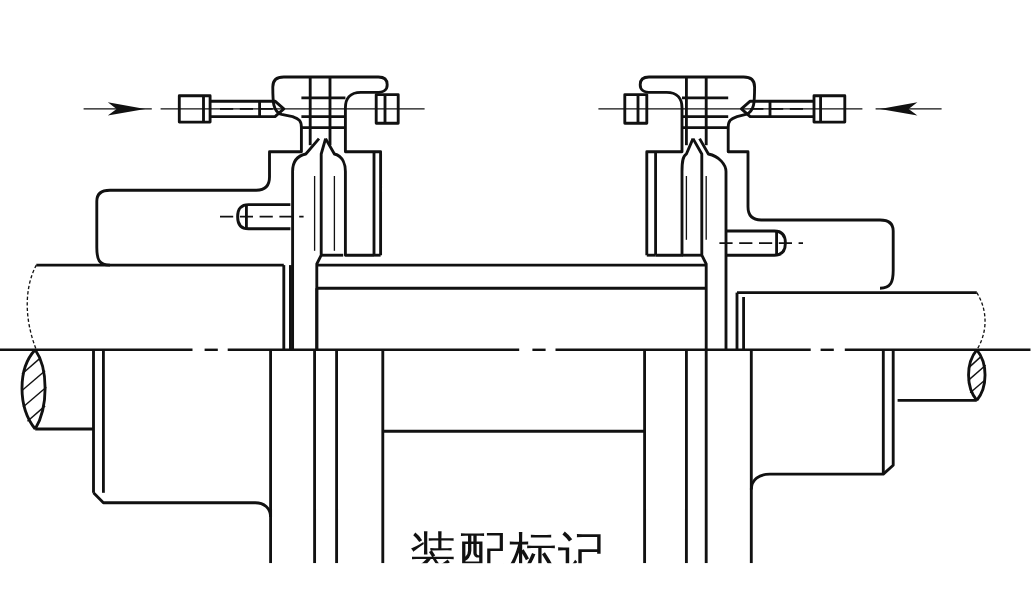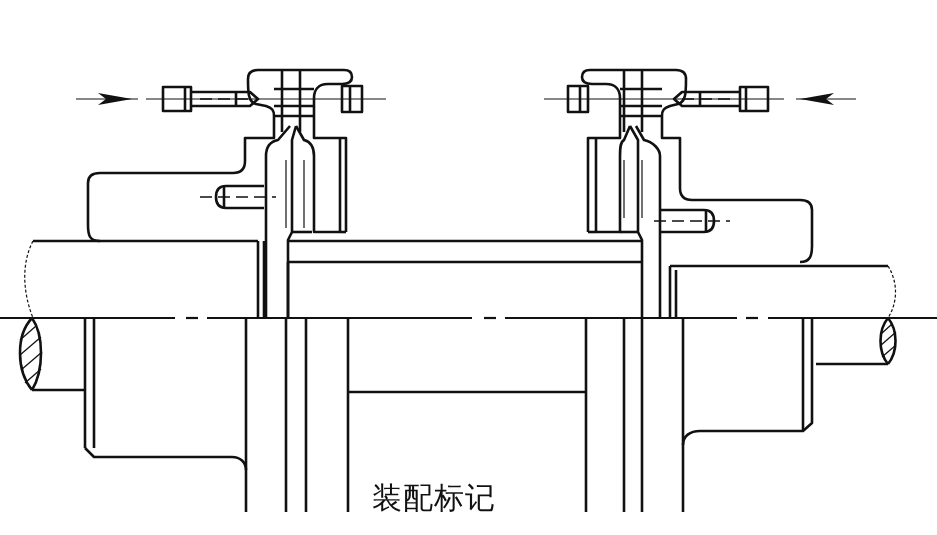--- a/index.html
+++ b/index.html
@@ -5,22 +5,22 @@
     html, body { margin: 0; padding: 0; background: #ffffff; }
     body { width: 937px; height: 535px; overflow: hidden; position: relative; }
     #drawing { position: absolute; left: 0; top: 0; width: 937px; height: 535px; }
     .ln { stroke: #111; stroke-width: 2.6; fill: none; stroke-linejoin: round; stroke-linecap: butt; }
     .th { stroke: #111; stroke-width: 1.2; fill: none; }
     .dash { stroke: #111; stroke-width: 1.6; fill: none; stroke-dasharray: 12 6; }
     .center { stroke: #111; stroke-width: 2.2; fill: none; }
     .hatch { stroke: #111; stroke-width: 1.3; fill: none; }
     .label {
       position: absolute;
-      font-family: Liberation Sans, sans-serif;
-      font-size: 30px;
+      font-family: Liberation Serif, serif;
+      font-size: 44px;
       color: #111;
       letter-spacing: 1px;
       white-space: nowrap;
       line-height: 1;
     }
     .crop { position: absolute; left: 0; top: 512px; width: 937px; height: 23px; background: #fff; }
   </style>
 </head>
 <body>
 

